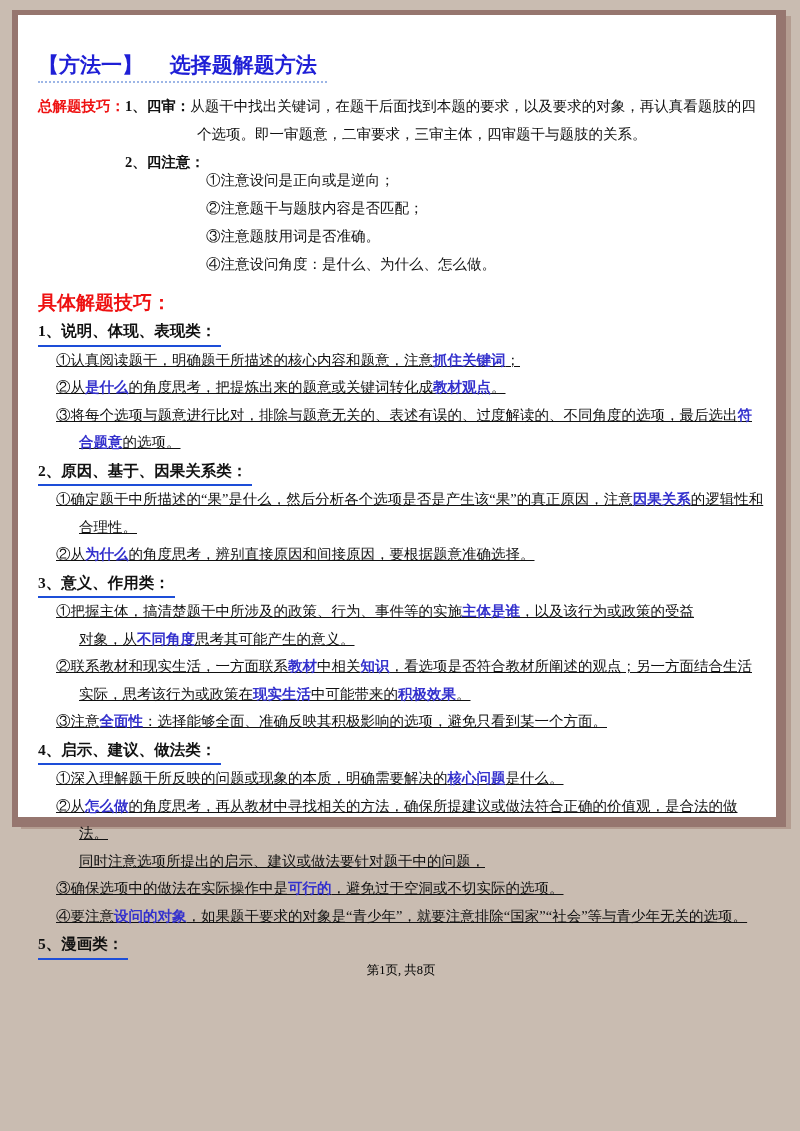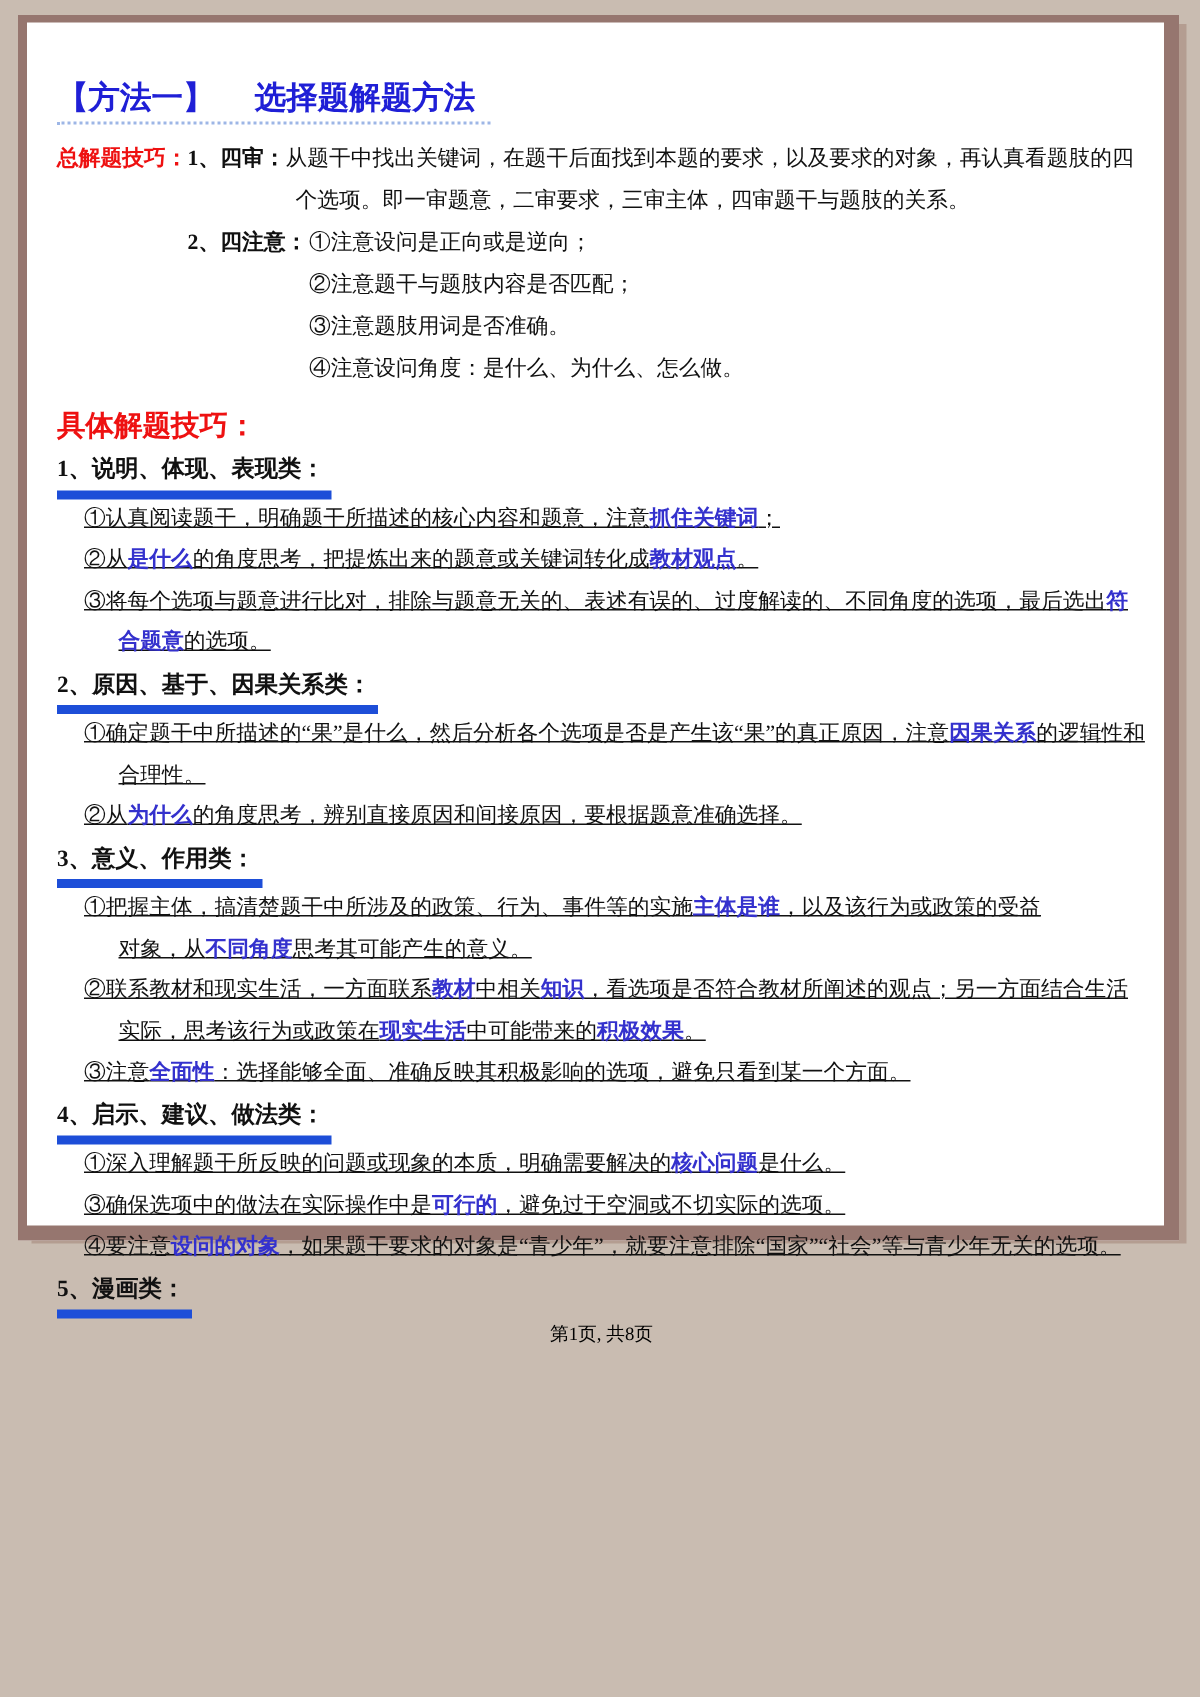--- a/index.html
+++ b/index.html
@@ -39,29 +39,29 @@
   .general{margin-top:9px;font-size:14.5px;line-height:28px;}
   .gen-row{display:flex;align-items:flex-start;}
   .gen-label{
     flex:0 0 87px;color:var(--label-red);font-weight:bold;font-size:14.5px;
     font-family:"Liberation Sans",sans-serif;
   }
   .gen-spacer{flex:0 0 87px;}
   .gen-num{flex:0 0 81px;font-weight:bold;}
   .gen-p1{flex:1;padding-left:72px;text-indent:-72px;}
   .gen-p1 .num-inline{font-weight:bold;}
-  .gen-subs{flex:1;}
+  .gen-subs{flex:1;margin-top:18px;}
   
   .specific{margin-top:10px;font-size:14.5px;line-height:27.5px;}
   .spec-label{
     color:var(--label-red);font-weight:bold;font-size:19px;line-height:29px;
     font-family:"Liberation Sans",sans-serif;
   }
   .sec-heading{font-weight:bold;font-size:15.5px;line-height:27.5px;}
-  .sec-heading span{display:inline-block;border-bottom:6px solid #1d4ed8;padding-right:5px;}
+  .sec-heading span{display:inline-block;border-bottom:2px solid #1d4ed8;padding-right:5px;}
   .sec-item{padding-left:41px;text-indent:-23px;text-decoration:underline;}
   .kw{color:var(--keyword-blue);font-weight:bold;}
   
   .footer{margin-top:auto;text-align:center;font-size:12.5px;line-height:20px;color:#000000;}
 </style>
 </head>
 <body>
 
 <div class="frame">
   <div class="page">
@@ -114,20 +114,21 @@
       <div>
         <div class="sec-heading"><span>3、意义、作用类：</span></div>
         <div class="sec-item"><span>①把握主体，搞清楚题干中所涉及的政策、行为、事件等的实施</span><span class="kw">主体是谁</span><span>，以及该行为或政策的受益</span><br><span>对象，从</span><span class="kw">不同角度</span><span>思考其可能产生的意义。</span></div>
         <div class="sec-item"><span>②联系教材和现实生活，一方面联系</span><span class="kw">教材</span><span>中相关</span><span class="kw">知识</span><span>，看选项是否符合教材所阐述的观点；另一方面结合生活实际，思考该行为或政策在</span><span class="kw">现实生活</span><span>中可能带来的</span><span class="kw">积极效果</span><span>。</span></div>
         <div class="sec-item"><span>③注意</span><span class="kw">全面性</span><span>：选择能够全面、准确反映其积极影响的选项，避免只看到某一个方面。</span></div>
       </div>
 
       <div>
         <div class="sec-heading"><span>4、启示、建议、做法类：</span></div>
         <div class="sec-item"><span>①深入理解题干所反映的问题或现象的本质，明确需要解决的</span><span class="kw">核心问题</span><span>是什么。</span></div>
+        <div class="sec-item"><span>②从</span><span class="kw">怎么做</span><span>的角度思考，再从教材中寻找相关的方法，确保所提建议或做法符合正确的价值观，是合法的做法。</span><br><span>同时注意选项所提出的启示、建议或做法要针对题干中的问题，</span></div>
         <div class="sec-item"><span>③确保选项中的做法在实际操作中是</span><span class="kw">可行的</span><span>，避免过于空洞或不切实际的选项。</span></div>
         <div class="sec-item"><span>④要注意</span><span class="kw">设问的对象</span><span>，如果题干要求的对象是“青少年”，就要注意排除“国家”“社会”等与青少年无关的选项。</span></div>
       </div>
 
       <div>
         <div class="sec-heading"><span>5、漫画类：</span></div>
       </div>
     </div>
 
     <div class="footer">第1页, 共8页</div>

